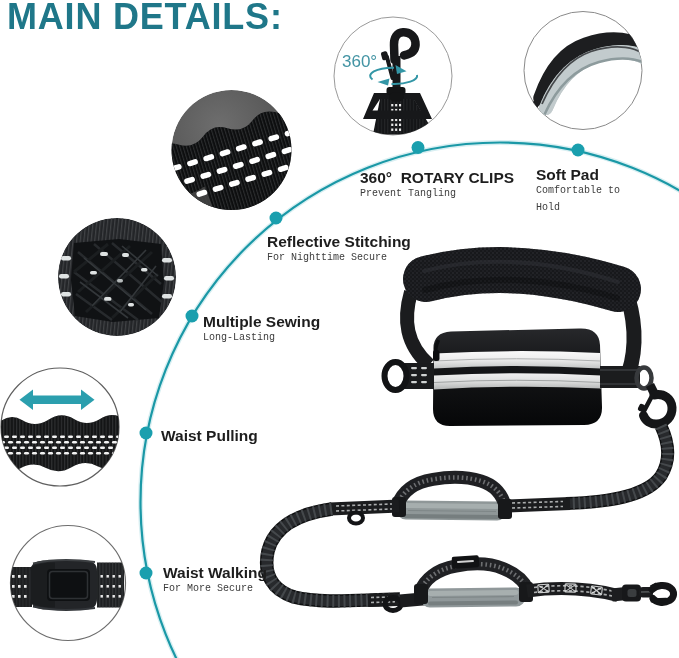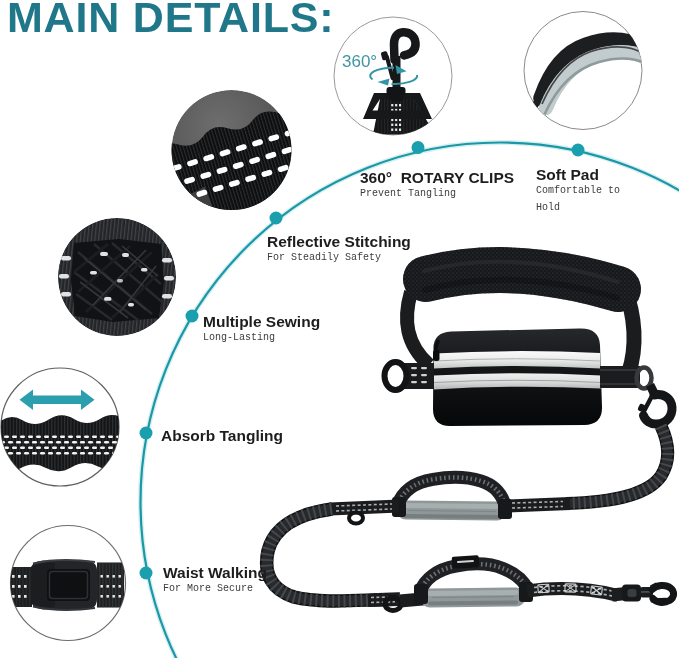--- a/index.html
+++ b/index.html
@@ -1,18 +1,18 @@
 <!DOCTYPE html>
 <html><head>
 <meta charset="utf-8">
 <style>
   html,body{margin:0;padding:0;}
   #page{position:relative;width:679px;height:658px;background:#ffffff;overflow:hidden;
         font-family:"Liberation Sans",sans-serif;}
-  .ttl{position:absolute;left:7px;top:-0.3px;font-size:43px;font-weight:bold;
+  .ttl{position:absolute;left:7px;top:-0.3px;font-size:36px;font-weight:bold;
        letter-spacing:0.8px;color:#1f7789;line-height:34px;}
   .lbl{position:absolute;}
   .lbl b{display:block;font-size:15.5px;font-weight:bold;color:#1d1d1d;line-height:16.5px;}
   .lbl span{display:block;font-size:10px;color:#3c3c3c;line-height:16.8px;font-family:Liberation Mono, monospace;}
   svg{position:absolute;left:0;top:0;}
 </style>
 </head>
 <body>
 <div id="page">
   <svg width="679" height="658" viewBox="0 0 679 658">
@@ -446,26 +446,26 @@
   <div class="lbl" style="left:360px;top:169.5px;">
       <b>360°&nbsp; ROTARY CLIPS</b>
       <span>Prevent Tangling</span>
     </div>
   <div class="lbl" style="left:536px;top:166.5px;">
       <b>Soft Pad</b>
       <span>Comfortable to<br>Hold</span>
     </div>
   <div class="lbl" style="left:267px;top:233.5px;">
       <b>Reflective Stitching</b>
-      <span>For Steadily Safety</span>
+      <span>For Nighttime Secure</span>
     </div>
   <div class="lbl" style="left:203px;top:313.5px;">
       <b>Multiple Sewing</b>
       <span>Long-Lasting</span>
     </div>
   <div class="lbl" style="left:161px;top:428px;">
-      <b>Absorb Tangling</b>
+      <b>Waist Pulling</b>
     </div>
   <div class="lbl" style="left:163px;top:564.5px;">
       <b>Waist Walking</b>
       <span>For More Secure</span>
     </div>
 </div>
 
 </body></html>

